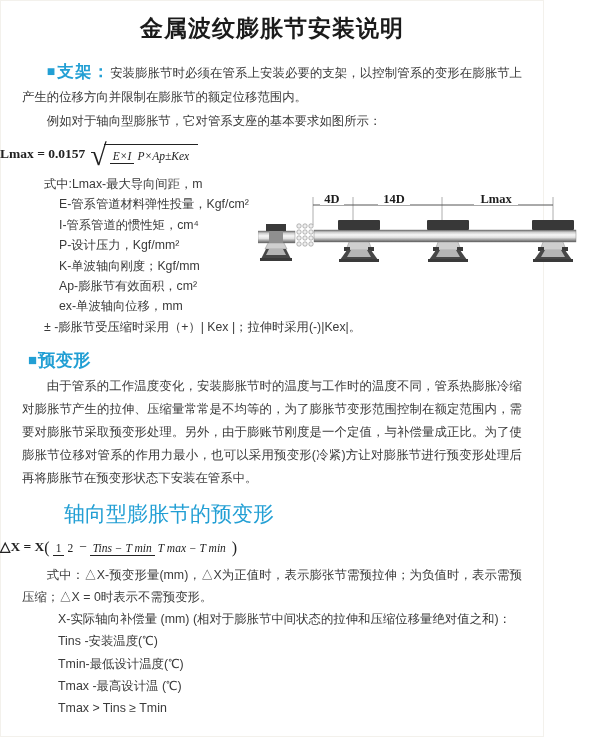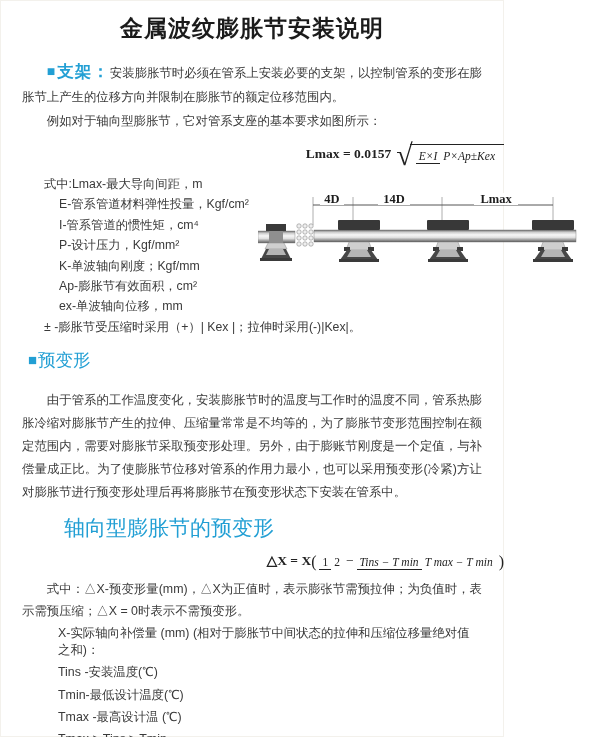--- a/index.html
+++ b/index.html
@@ -4,35 +4,35 @@
 <style>
   :root { --accent:#229fd4; --ink:#3a3a3a; }
   * { margin:0; padding:0; box-sizing:border-box; }
   html,body { width:600px; height:737px; }
   body {
     font-family:"Liberation Sans", sans-serif;
     color:var(--ink);
     background:#fff;
     overflow:hidden;
   }
-  .page { position:relative; width:504px; height:737px; background:#fff; box-shadow:inset 0 0 0 1px #f3f1ec; }
+  .page { position:relative; width:544px; height:737px; background:#fff; box-shadow:inset 0 0 0 1px #f3f1ec; }
 
   .title { padding-top:13px; text-align:center; font-size:23px; font-weight:bold; color:#1b1b1b; letter-spacing:1px; }
 
   .para { margin:0 22px; font-size:12.4px; line-height:1.78; text-align:justify; }
   .indent { text-indent:2em; }
 
   .sec1 { margin-top:13px; }
   .inline-head { font-size:16.5px; font-weight:bold; color:var(--accent); letter-spacing:1px; }
   .inline-head .sq { font-size:14px; vertical-align:1px; margin-right:1px; }
 
   .example { margin-top:2px; }
 
   
-  .formula { text-align:right; font-family:"Liberation Serif", serif; color:#222; }
+  .formula { text-align:left; font-family:"Liberation Serif", serif; color:#222; }
   .f1 { margin:9px 0 7px; font-size:13.5px; }
   .fbold { font-weight:bold; }
   .it { font-style:italic; font-family:"Liberation Serif", serif; }
   .sqrt { display:inline-flex; align-items:center; margin-left:5px; vertical-align:middle; }
   .rad-sign { font-size:30px; font-weight:400; line-height:0.85; margin-right:-3px; color:#222; }
   .radicand { border-top:1.5px solid #222; padding:2px 6px 0 6px; }
   .frac { display:inline-flex; flex-direction:row; align-items:center; vertical-align:middle; font-size:11.5px; line-height:1.25; }
   .frac .num { border-bottom:1px solid #222; padding:0 3px; }
   .frac .den { padding:0 3px; }
 
@@ -43,21 +43,21 @@
   
   .defs1 { margin:3px 22px 0 44px; font-size:12.3px; line-height:1.66; }
   .defs1 .ind { padding-left:15px; }
 
   
   .diagram { position:absolute; left:258px; top:191px; width:358px; height:84px; }
   .diagram svg { width:100%; height:100%; }
   .dim-label { font-family:"Liberation Serif", serif; font-weight:bold; font-size:12.5px; fill:#1d1d1d; }
 
   
-  .sec2-head { margin:11px 0 17px 28px; font-size:17.5px; font-weight:normal; color:var(--accent); }
+  .sec2-head { margin:11px 0 3px 28px; font-size:17.5px; font-weight:bold; color:var(--accent); }
   .sec2-head .sq { font-size:15px; vertical-align:1px; margin-right:1px; }
   .body-para { line-height:1.84; }
 
   .sub-head { font-size:21px; font-weight:normal; color:var(--accent); }
   .axial-head { margin:11px 0 0 64px; }
 
   .axial-para { margin-top:7px; line-height:1.72; }
   .axial-defs { margin:3px 22px 0 58px; font-size:12.4px; }
   .axial-defs div { margin-bottom:5.5px; }
 </style>

